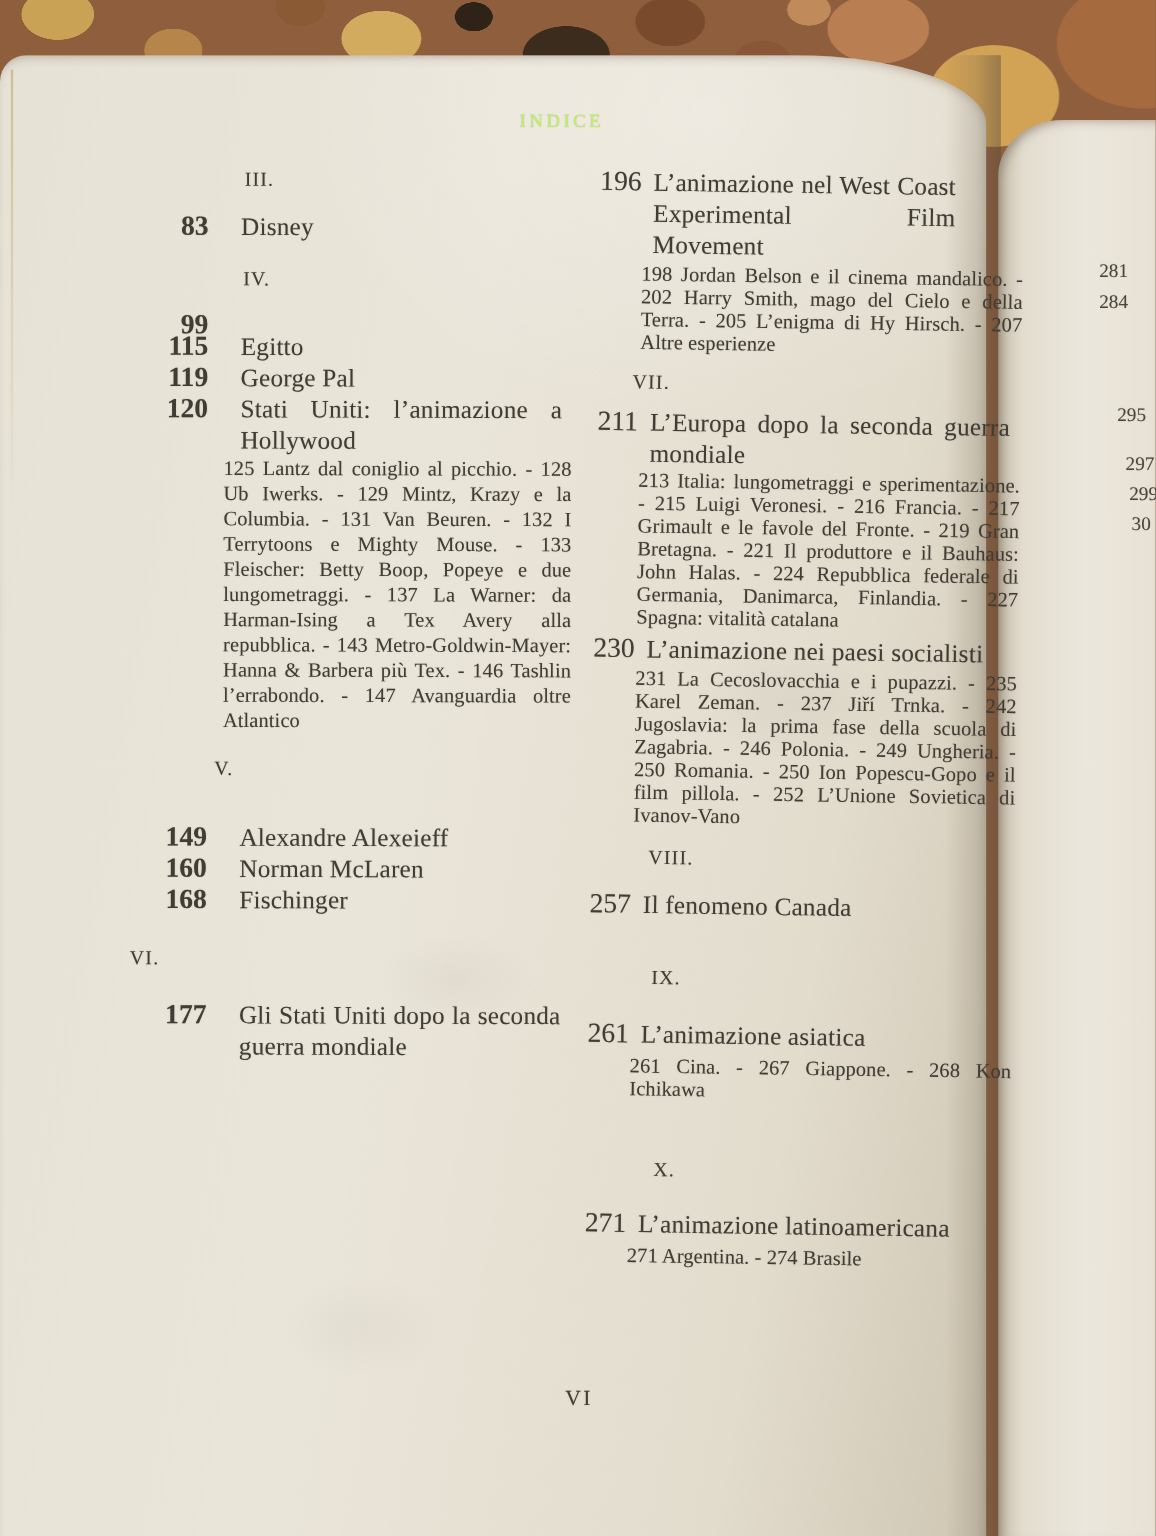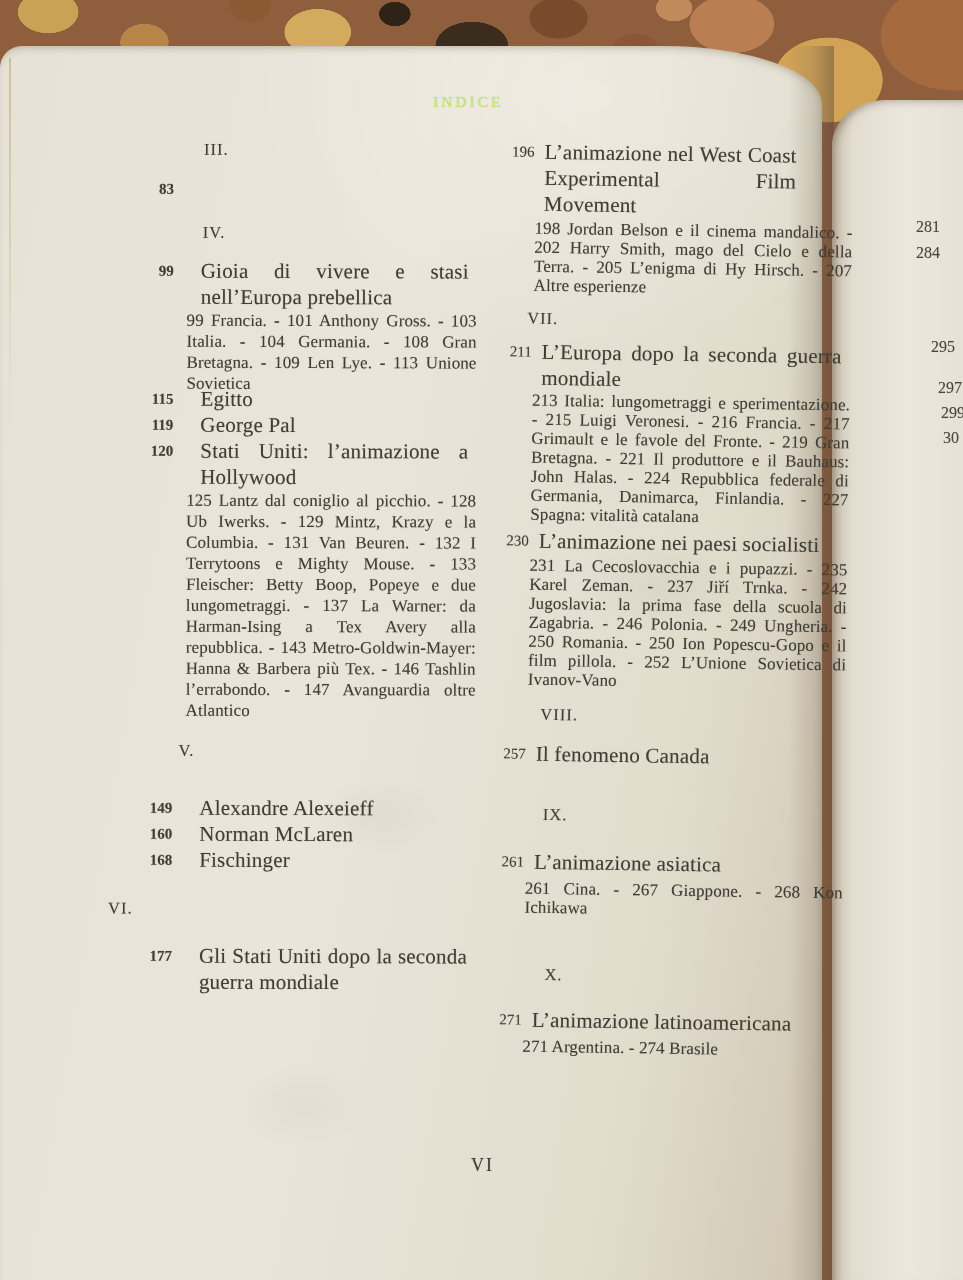--- a/index.html
+++ b/index.html
@@ -52,21 +52,21 @@
     color:#bef264;
   }
   .folio{
     position:absolute;left:471px;top:1155px;font-size:18px;letter-spacing:2px;
   }
   .col{position:absolute;}
   .col-left{left:95px;top:130px;width:378px;transform:rotate(.15deg);}
   .col-right{left:487px;top:130px;width:362px;transform:rotate(.85deg);transform-origin:0 0;}
   .roman{font-size:16.5px;letter-spacing:1px;height:20px;}
   .entry{display:flex;align-items:flex-start;}
-  .entry .num{flex:none;text-align:right;font-size:15px;line-height:26px;}
+  .entry .num{flex:none;text-align:right;font-size:23px;line-height:26px;}
   .col-left .num{width:78px;font-weight:bold;}
   .col-right .num{width:48px;}
   .entry .body{flex:1;min-width:0;}
   .col-left .body{margin-left:27px;}
   .col-right .body{margin-left:10px;}
   .title{font-size:21px;line-height:26px;text-align:justify;letter-spacing:.2px;}
   .col-left .title{width:268px;}
   .col-right .title{width:300px;}
   .sub{font-size:17px;text-align:justify;letter-spacing:.1px;}
   .col-left .sub{margin-left:-14px;width:290px;line-height:21px;}
@@ -82,30 +82,29 @@
 <div class="page-right"></div>
 
 <div class="header ink">INDICE</div>
 
 <div class="col col-left ink">
 
   <div class="roman" style="margin-left:108px;margin-top:10px">III.</div>
 
   <div class="entry" style="margin-top:16px">
     <span class="num">83</span>
+    <div class="body">
+        <div class="title">Disney</div>
+      </div>
   </div>
 
   <div class="roman" style="margin-left:107px;margin-top:21px">IV.</div>
 
   <div class="entry" style="margin-top:15px">
     <span class="num">99</span>
-    <div class="body">
-      <div class="title">Gioia di vivere e stasi nell’Europa prebellica</div>
-      <div class="sub">99 Francia. - 101 Anthony Gross. - 103 Italia. - 104 Germania. - 108 Gran Bretagna. - 109 Len Lye. - 113 Unione Sovietica</div>
-    </div>
   </div>
 
   <div class="entry" style="margin-top:-8px">
     <span class="num">115</span>
     <div class="body">
         <div class="title">Egitto</div>
       </div>
   </div>
 
 

